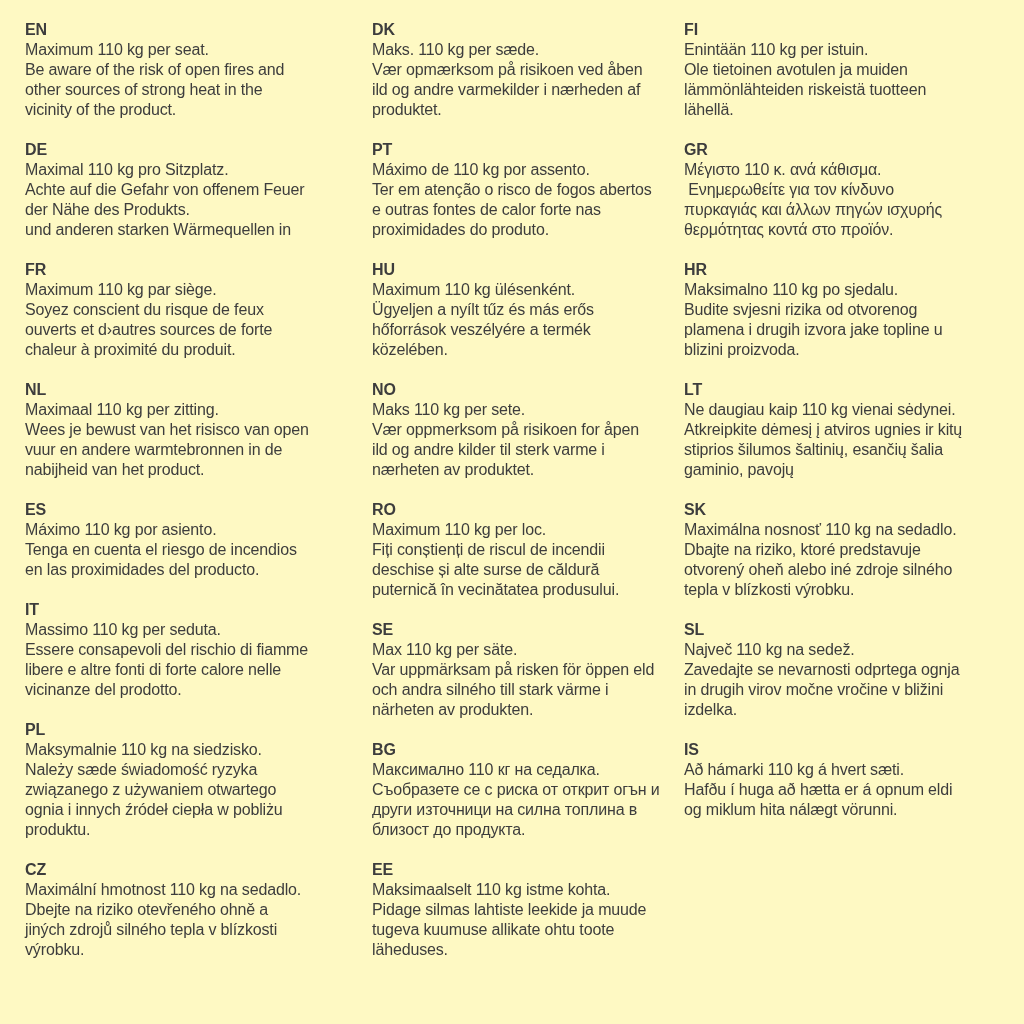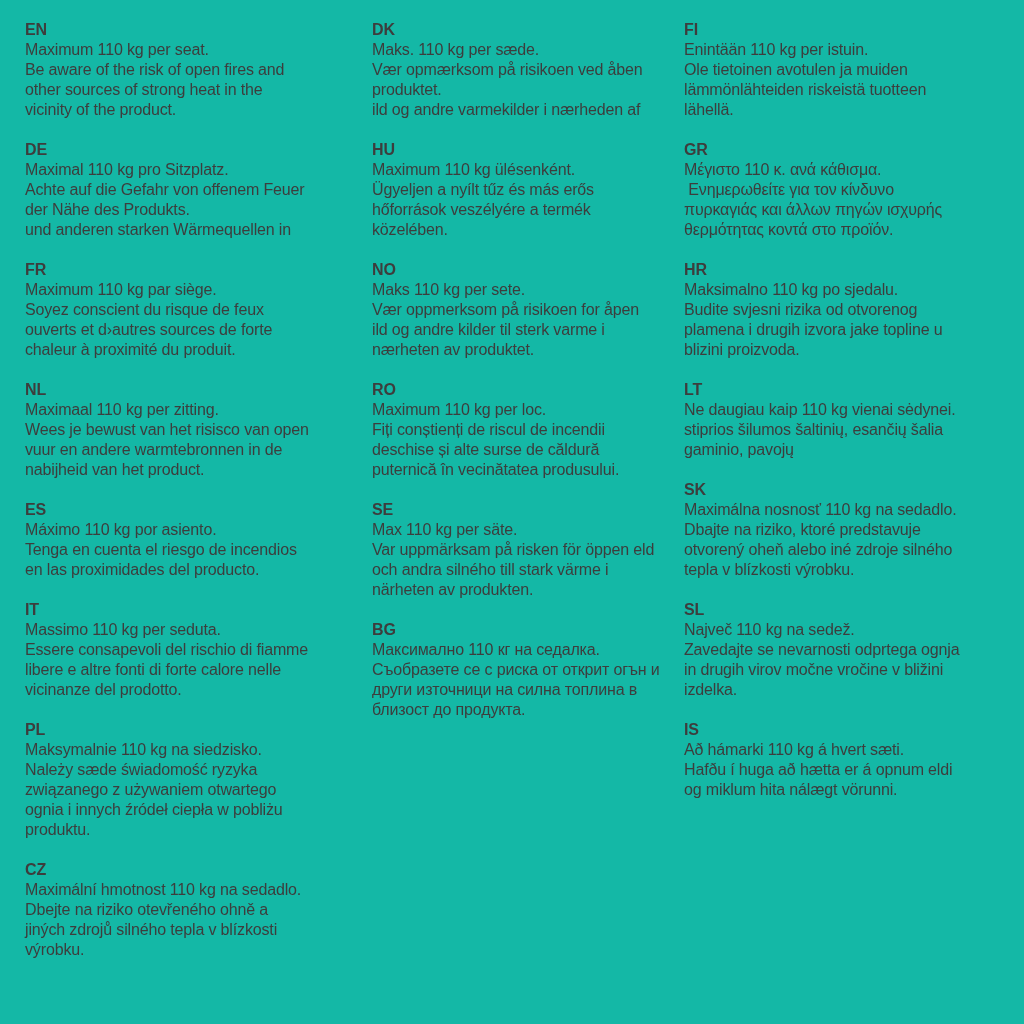--- a/index.html
+++ b/index.html
@@ -1,20 +1,20 @@
 <!DOCTYPE html>
 <html><head>
 <meta charset="utf-8">
 <style>
   html, body { margin: 0; padding: 0; background: #ffffff; }
   .page {
     position: relative;
     width: 1024px;
     height: 1024px;
-    background: #14b8a6;
+    background: #fef9c3;
     font-family: "Liberation Sans", sans-serif;
     color: #3d3d3d;
     overflow: hidden;
   }
   .col { position: absolute; top: 20px; }
   .col-0 { left: 25px;  width: 326px; }
   .col-1 { left: 372px; width: 333px; }
   .col-2 { left: 684px; width: 336px; }
   .block { margin-bottom: 20px; }
   .code {
@@ -91,22 +91,29 @@
         <div class="line">Dbejte na riziko otevřeného ohně a</div>
         <div class="line">jiných zdrojů silného tepla v blízkosti</div>
         <div class="line">výrobku.</div>
       </div>
     </div>
   <div class="col col-1">
       <div class="block">
         <div class="code">DK</div>
         <div class="line">Maks. 110 kg per sæde.</div>
         <div class="line">Vær opmærksom på risikoen ved åben</div>
+        <div class="line">ild og andre varmekilder i nærheden af</div>
         <div class="line">produktet.</div>
-        <div class="line">ild og andre varmekilder i nærheden af</div>
+      </div>
+      <div class="block">
+        <div class="code">PT</div>
+        <div class="line">Máximo de 110 kg por assento.</div>
+        <div class="line">Ter em atenção o risco de fogos abertos</div>
+        <div class="line">e outras fontes de calor forte nas</div>
+        <div class="line">proximidades do produto.</div>
       </div>
       <div class="block">
         <div class="code">HU</div>
         <div class="line">Maximum 110 kg ülésenként.</div>
         <div class="line">Ügyeljen a nyílt tűz és más erős</div>
         <div class="line">hőforrások veszélyére a termék</div>
         <div class="line">közelében.</div>
       </div>
       <div class="block">
         <div class="code">NO</div>
@@ -129,20 +136,27 @@
         <div class="line">och andra silného till stark värme i</div>
         <div class="line">närheten av produkten.</div>
       </div>
       <div class="block">
         <div class="code">BG</div>
         <div class="line">Максимално 110 кг на седалка.</div>
         <div class="line">Съобразете се с риска от открит огън и</div>
         <div class="line">други източници на силна топлина в</div>
         <div class="line">близост до продукта.</div>
       </div>
+      <div class="block">
+        <div class="code">EE</div>
+        <div class="line">Maksimaalselt 110 kg istme kohta.</div>
+        <div class="line">Pidage silmas lahtiste leekide ja muude</div>
+        <div class="line">tugeva kuumuse allikate ohtu toote</div>
+        <div class="line">läheduses.</div>
+      </div>
     </div>
   <div class="col col-2">
       <div class="block">
         <div class="code">FI</div>
         <div class="line">Enintään 110 kg per istuin.</div>
         <div class="line">Ole tietoinen avotulen ja muiden</div>
         <div class="line">lämmönlähteiden riskeistä tuotteen</div>
         <div class="line">lähellä.</div>
       </div>
       <div class="block">
@@ -155,20 +169,21 @@
       <div class="block">
         <div class="code">HR</div>
         <div class="line">Maksimalno 110 kg po sjedalu.</div>
         <div class="line">Budite svjesni rizika od otvorenog</div>
         <div class="line">plamena i drugih izvora jake topline u</div>
         <div class="line">blizini proizvoda.</div>
       </div>
       <div class="block">
         <div class="code">LT</div>
         <div class="line">Ne daugiau kaip 110 kg vienai sėdynei.</div>
+        <div class="line">Atkreipkite dėmesį į atviros ugnies ir kitų</div>
         <div class="line">stiprios šilumos šaltinių, esančių šalia</div>
         <div class="line">gaminio, pavojų</div>
       </div>
       <div class="block">
         <div class="code">SK</div>
         <div class="line">Maximálna nosnosť 110 kg na sedadlo.</div>
         <div class="line">Dbajte na riziko, ktoré predstavuje</div>
         <div class="line">otvorený oheň alebo iné zdroje silného</div>
         <div class="line">tepla v blízkosti výrobku.</div>
       </div>

